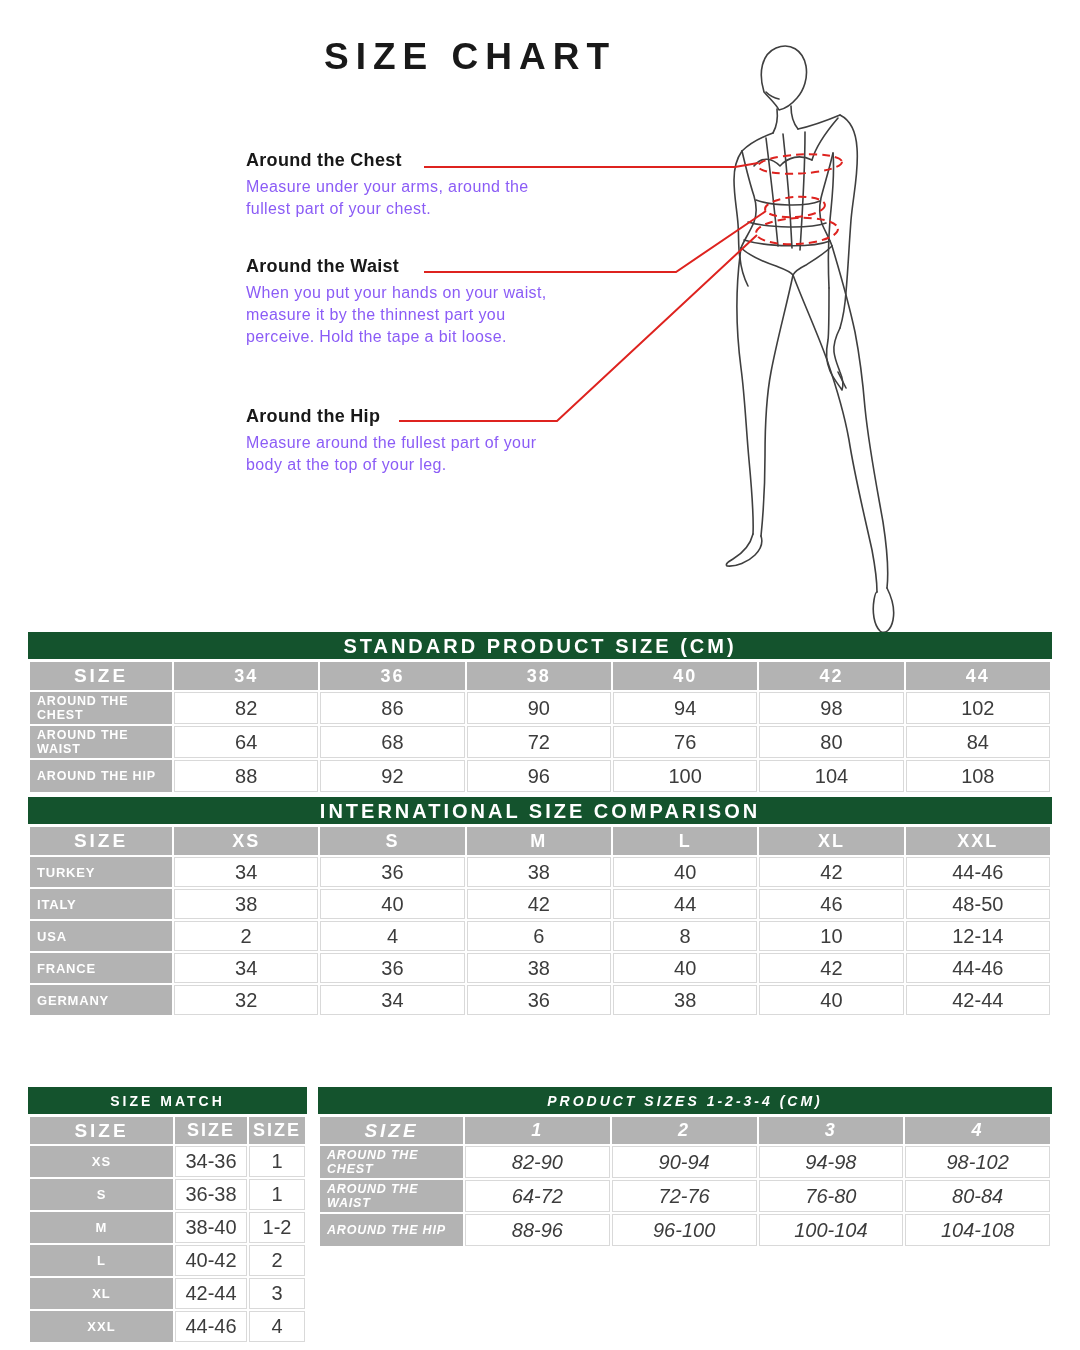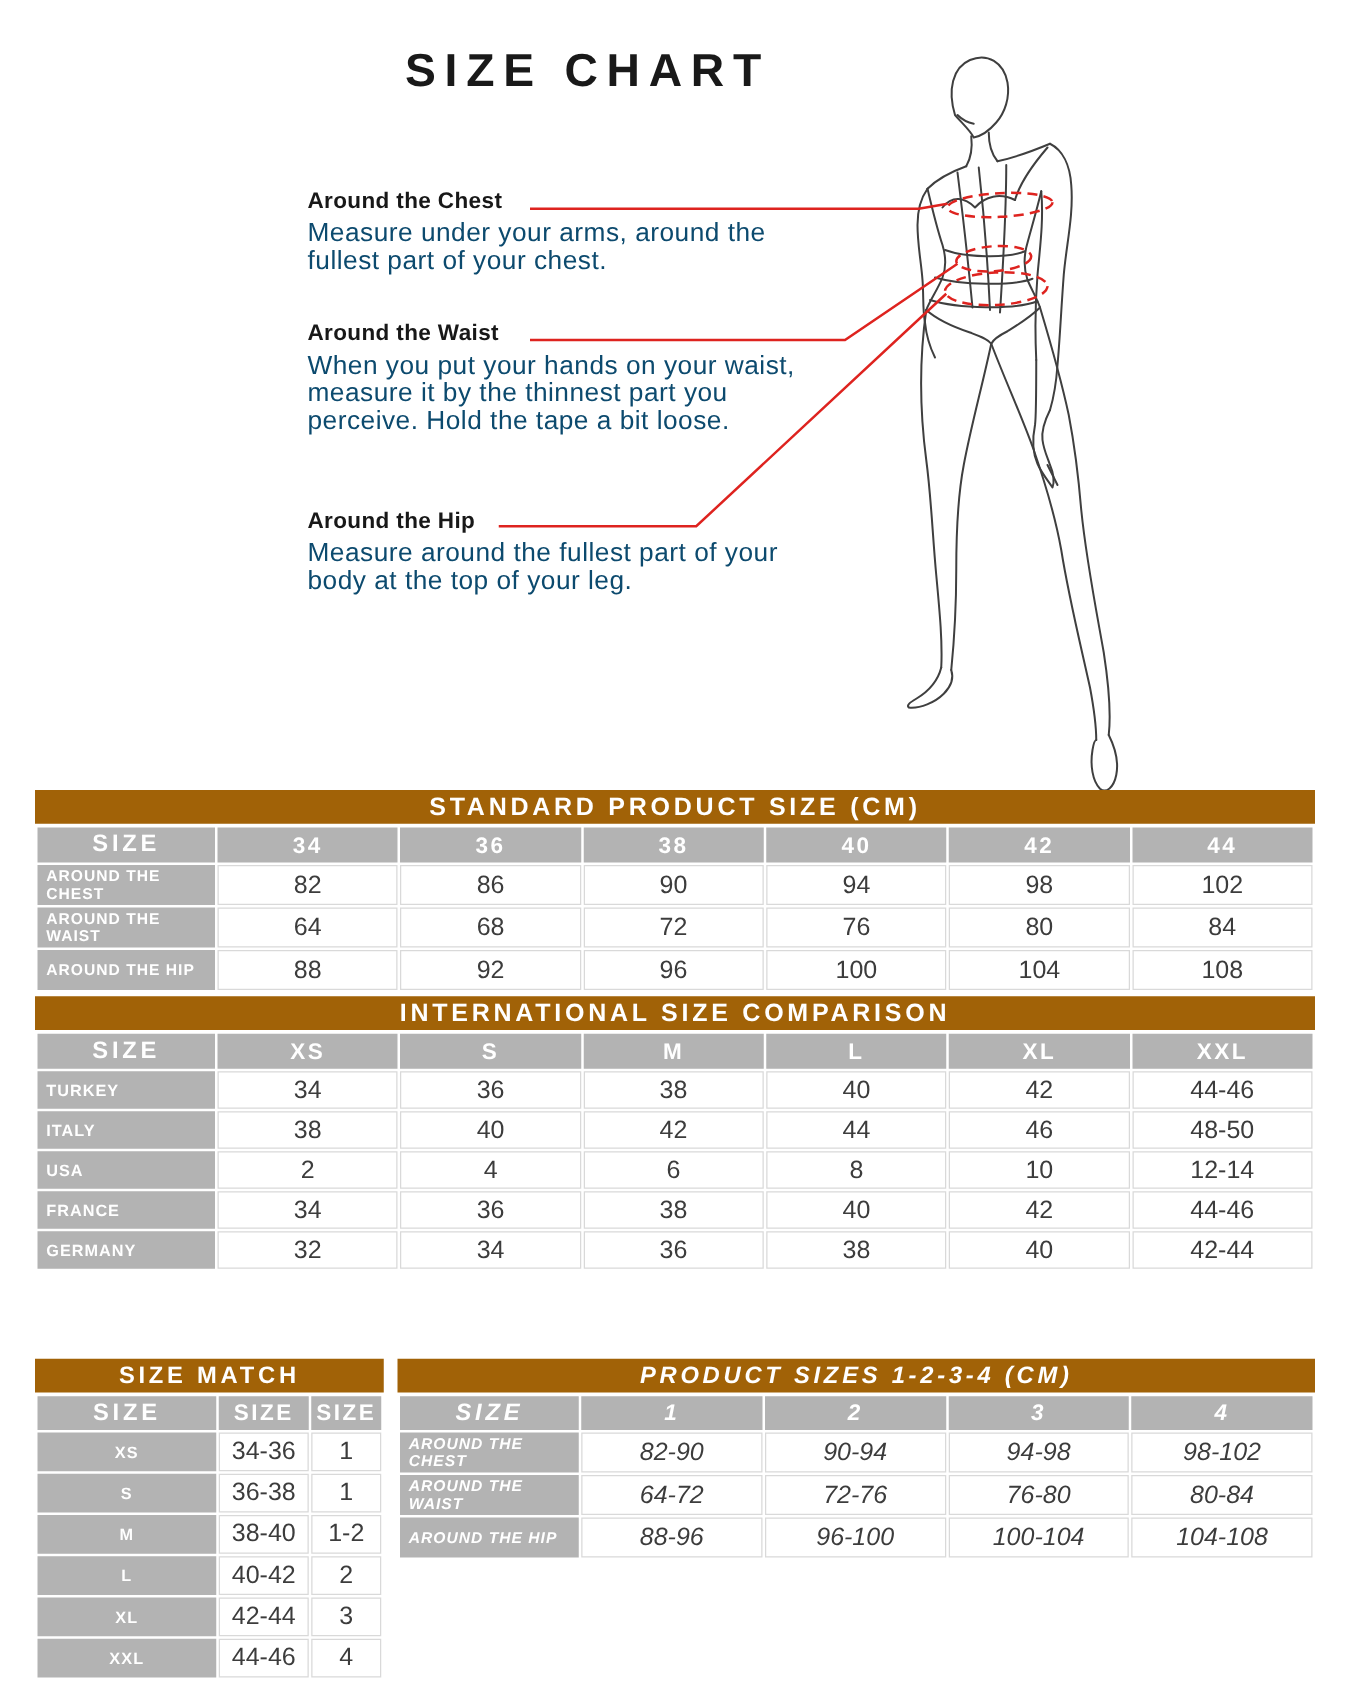--- a/index.html
+++ b/index.html
@@ -10,48 +10,48 @@
   
   .hero{position:absolute;left:0;top:0;width:1080px;height:633px;}
   .page-title{
     position:absolute;left:0;top:36px;width:940px;margin:0;
     text-align:center;font-size:37px;font-weight:700;color:#191919;
     letter-spacing:7px;
   }
   .hero-svg{position:absolute;left:0;top:0;}
   .ann{position:absolute;left:246px;width:400px;}
   .ann h2{margin:0;font-size:18px;font-weight:700;color:#181818;letter-spacing:.3px;}
-  .ann p{margin:5px 0 0 0;font-size:21px;color:#0c4a6e;line-height:22px;
+  .ann p{margin:5px 0 0 0;font-size:16px;color:#8b5cf6;line-height:22px;
          letter-spacing:.4px;white-space:pre-line;}
   .ann1{top:150px;} .ann2{top:256px;} .ann3{top:406px;}
 
   
   .tblwrap{position:absolute;}
   .tbl-title{
-    background:#a16207;color:#ffffff;text-align:center;
+    background:#14532d;color:#ffffff;text-align:center;
     font-weight:700;font-size:20px;letter-spacing:3px;
     height:27px;line-height:28px;margin-bottom:1px;
   }
   table{border-collapse:separate;border-spacing:2px;table-layout:fixed;width:100%;}
   td{padding:0;overflow:hidden;}
   .cc{background:#b3b3b3;color:#fff;font-weight:700;text-align:center;
       font-size:19px;letter-spacing:3px;}
   .hc{background:#b3b3b3;color:#fff;font-weight:700;text-align:center;
       font-size:18px;letter-spacing:2px;}
   .lc{background:#b3b3b3;color:#fff;font-weight:700;text-align:left;
       font-size:12.5px;letter-spacing:.8px;padding-left:7px;}
   .dc{background:#fff;border:1px solid #d9d9d9;color:#3c3c3c;
       text-align:center;font-size:20px;}
   .t1 .hc,.t1 .cc{height:28px;} .t1 .dc,.t1 .lc{height:30px;}
   .t2 .hc,.t2 .cc{height:28px;} .t2 .dc,.t2 .lc{height:28px;}
   .t3 .hc,.t3 .cc{height:27px;} .t3 .dc,.t3 .lc{height:29px;}
   .t4 .hc,.t4 .cc{height:27px;} .t4 .dc,.t4 .lc{height:30px;}
   .t2 .lc{font-size:13px;}
   .t3 .lc{text-align:center;padding-left:0;font-size:13px;letter-spacing:1px;}
-  .t3 .tbl-title,.t4 .tbl-title{font-size:19px;}
+  .t3 .tbl-title,.t4 .tbl-title{font-size:14px;}
   #t-standard{left:28px;top:632px;width:1024px;}
   #t-intl{left:28px;top:797px;width:1024px;}
   #t-match{left:28px;top:1087px;width:279px;}
   #t-product{left:318px;top:1087px;width:734px;font-style:italic;}
 </style>
 </head>
 <body>
 
 <div class="hero">
 

